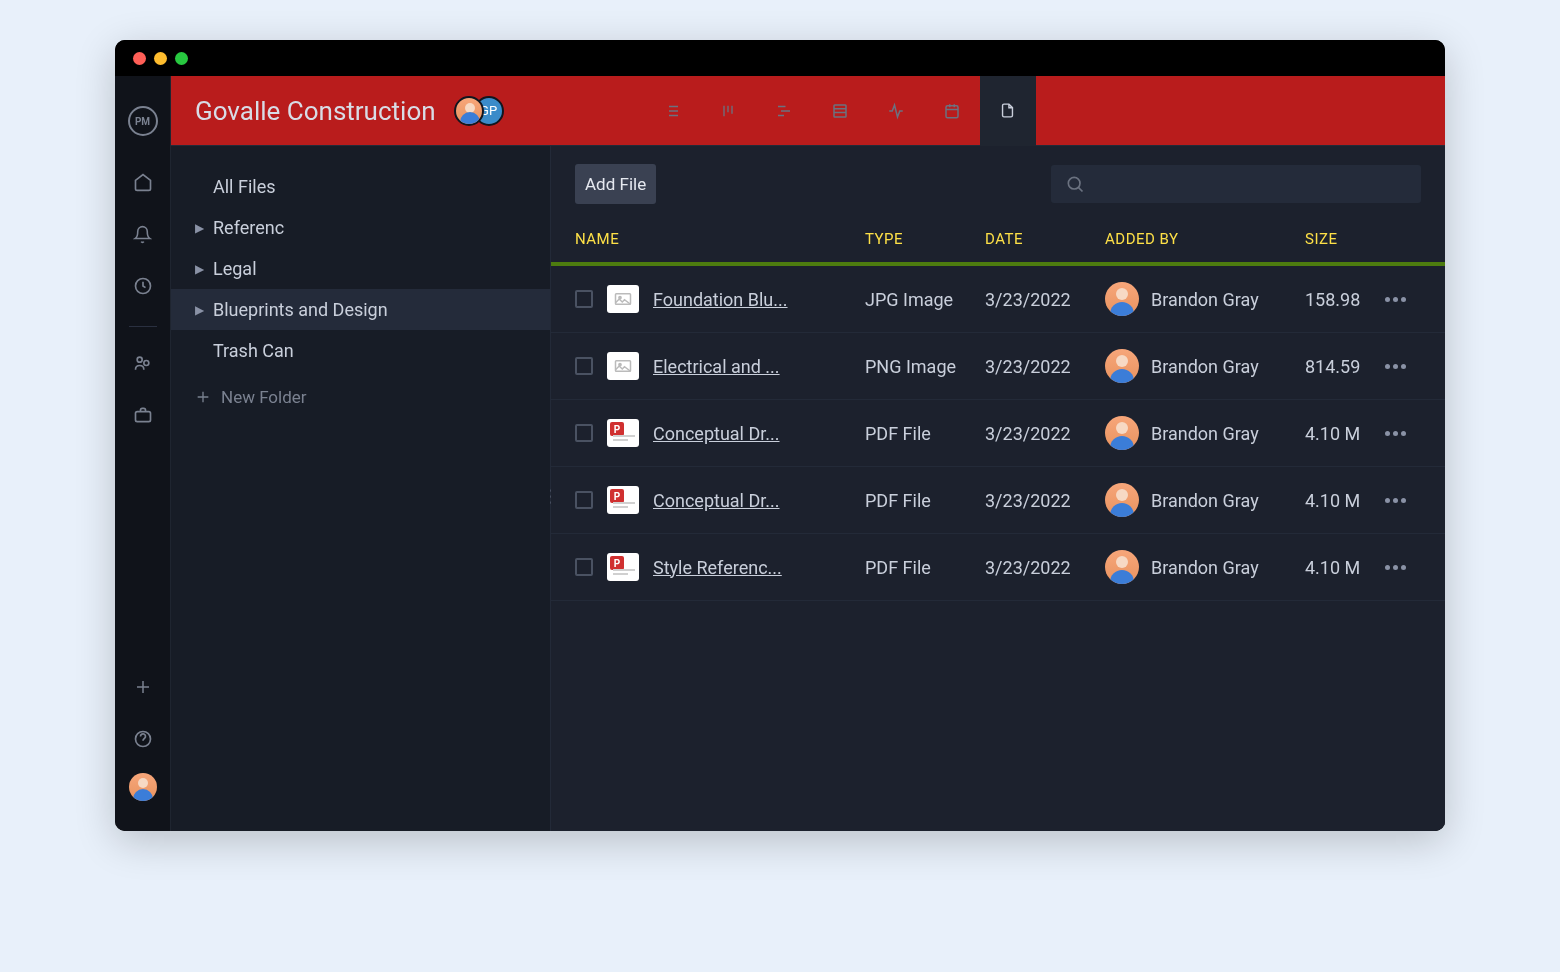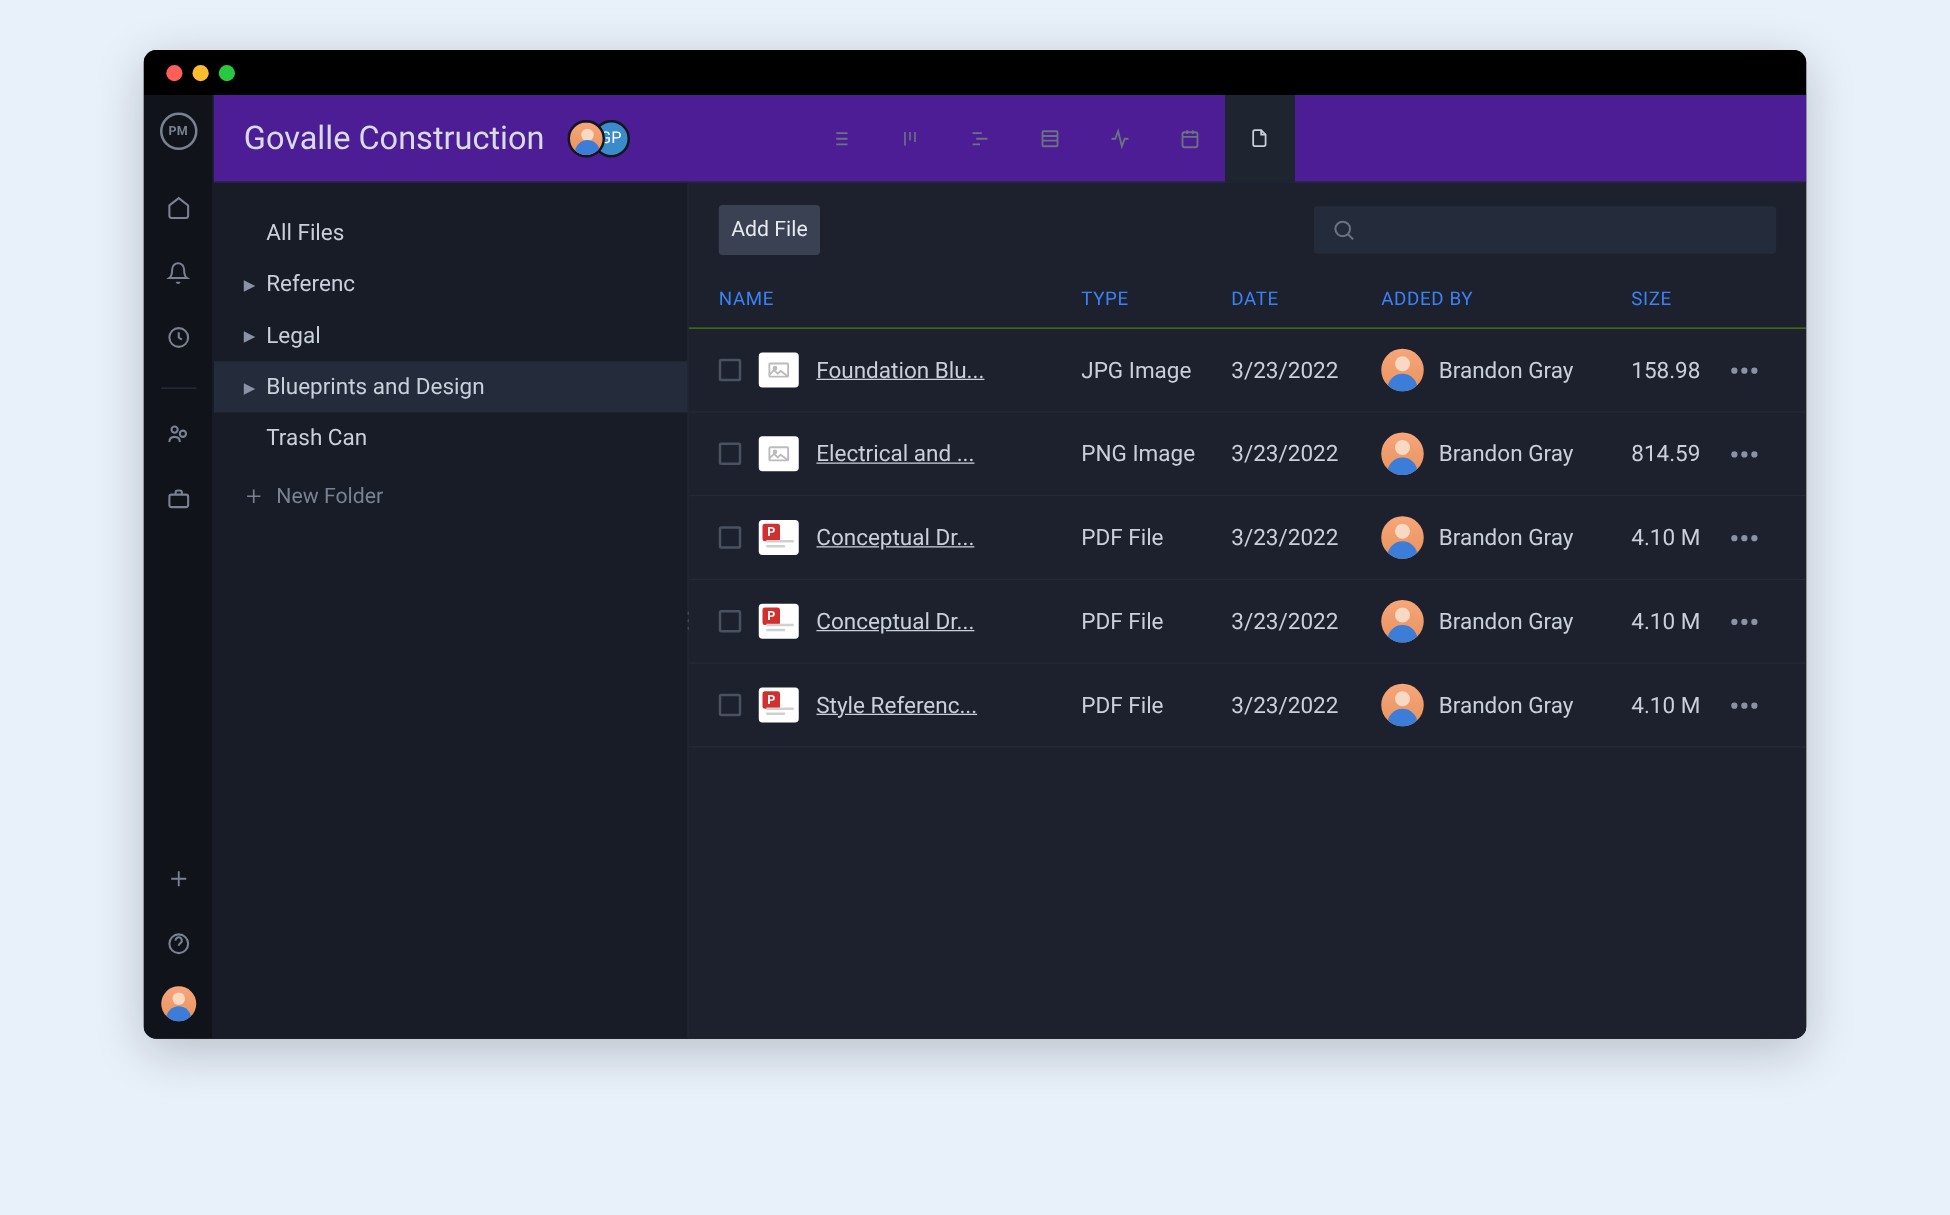--- a/index.html
+++ b/index.html
@@ -41,21 +41,21 @@
       display: flex;
       height: 755px;
     }
     .rail {
       width: 56px;
       background: #10131a;
       border-right: 1px solid #1f2530;
       display: flex;
       flex-direction: column;
       align-items: center;
-      padding: 14px 0;
+      padding: 30px 0;
     }
     .rail-logo {
       width: 30px;
       height: 30px;
       border: 2px solid #7a8190;
       border-radius: 50%;
       display: flex;
       align-items: center;
       justify-content: center;
       font-size: 10px;
@@ -105,21 +105,21 @@
       background: #3b7dd8;
     }
     .main {
       flex: 1;
       background: #1a1f2b;
       display: flex;
       flex-direction: column;
     }
     .header {
       height: 70px;
-      background: #4c1d95;
+      background: #b91c1c;
       border-bottom: 1px solid #232a38;
       display: flex;
       align-items: center;
       padding: 0 24px;
     }
     .project-title {
       font-size: 26px;
       color: #d8dce6;
       font-weight: 400;
     }
@@ -256,23 +256,23 @@
       font-size: 18px;
       margin-left: 10px;
       flex: 1;
       outline: none;
     }
     .search-wrap input::placeholder { color: #6b7280; }
     .table-head {
       display: flex;
       padding: 8px 24px 14px;
       font-size: 15px;
-      color: #3b82f6;
+      color: #fde047;
       letter-spacing: 0.5px;
-      border-bottom: 1px solid #4d7c0f;
+      border-bottom: 4px solid #4d7c0f;
     }
     .col-name { width: 290px; }
     .col-type { width: 120px; }
     .col-date { width: 120px; }
     .col-addedby { width: 200px; }
     .col-size { width: 70px; }
     .col-actions { width: 40px; }
     .file-row {
       display: flex;
       align-items: center;

